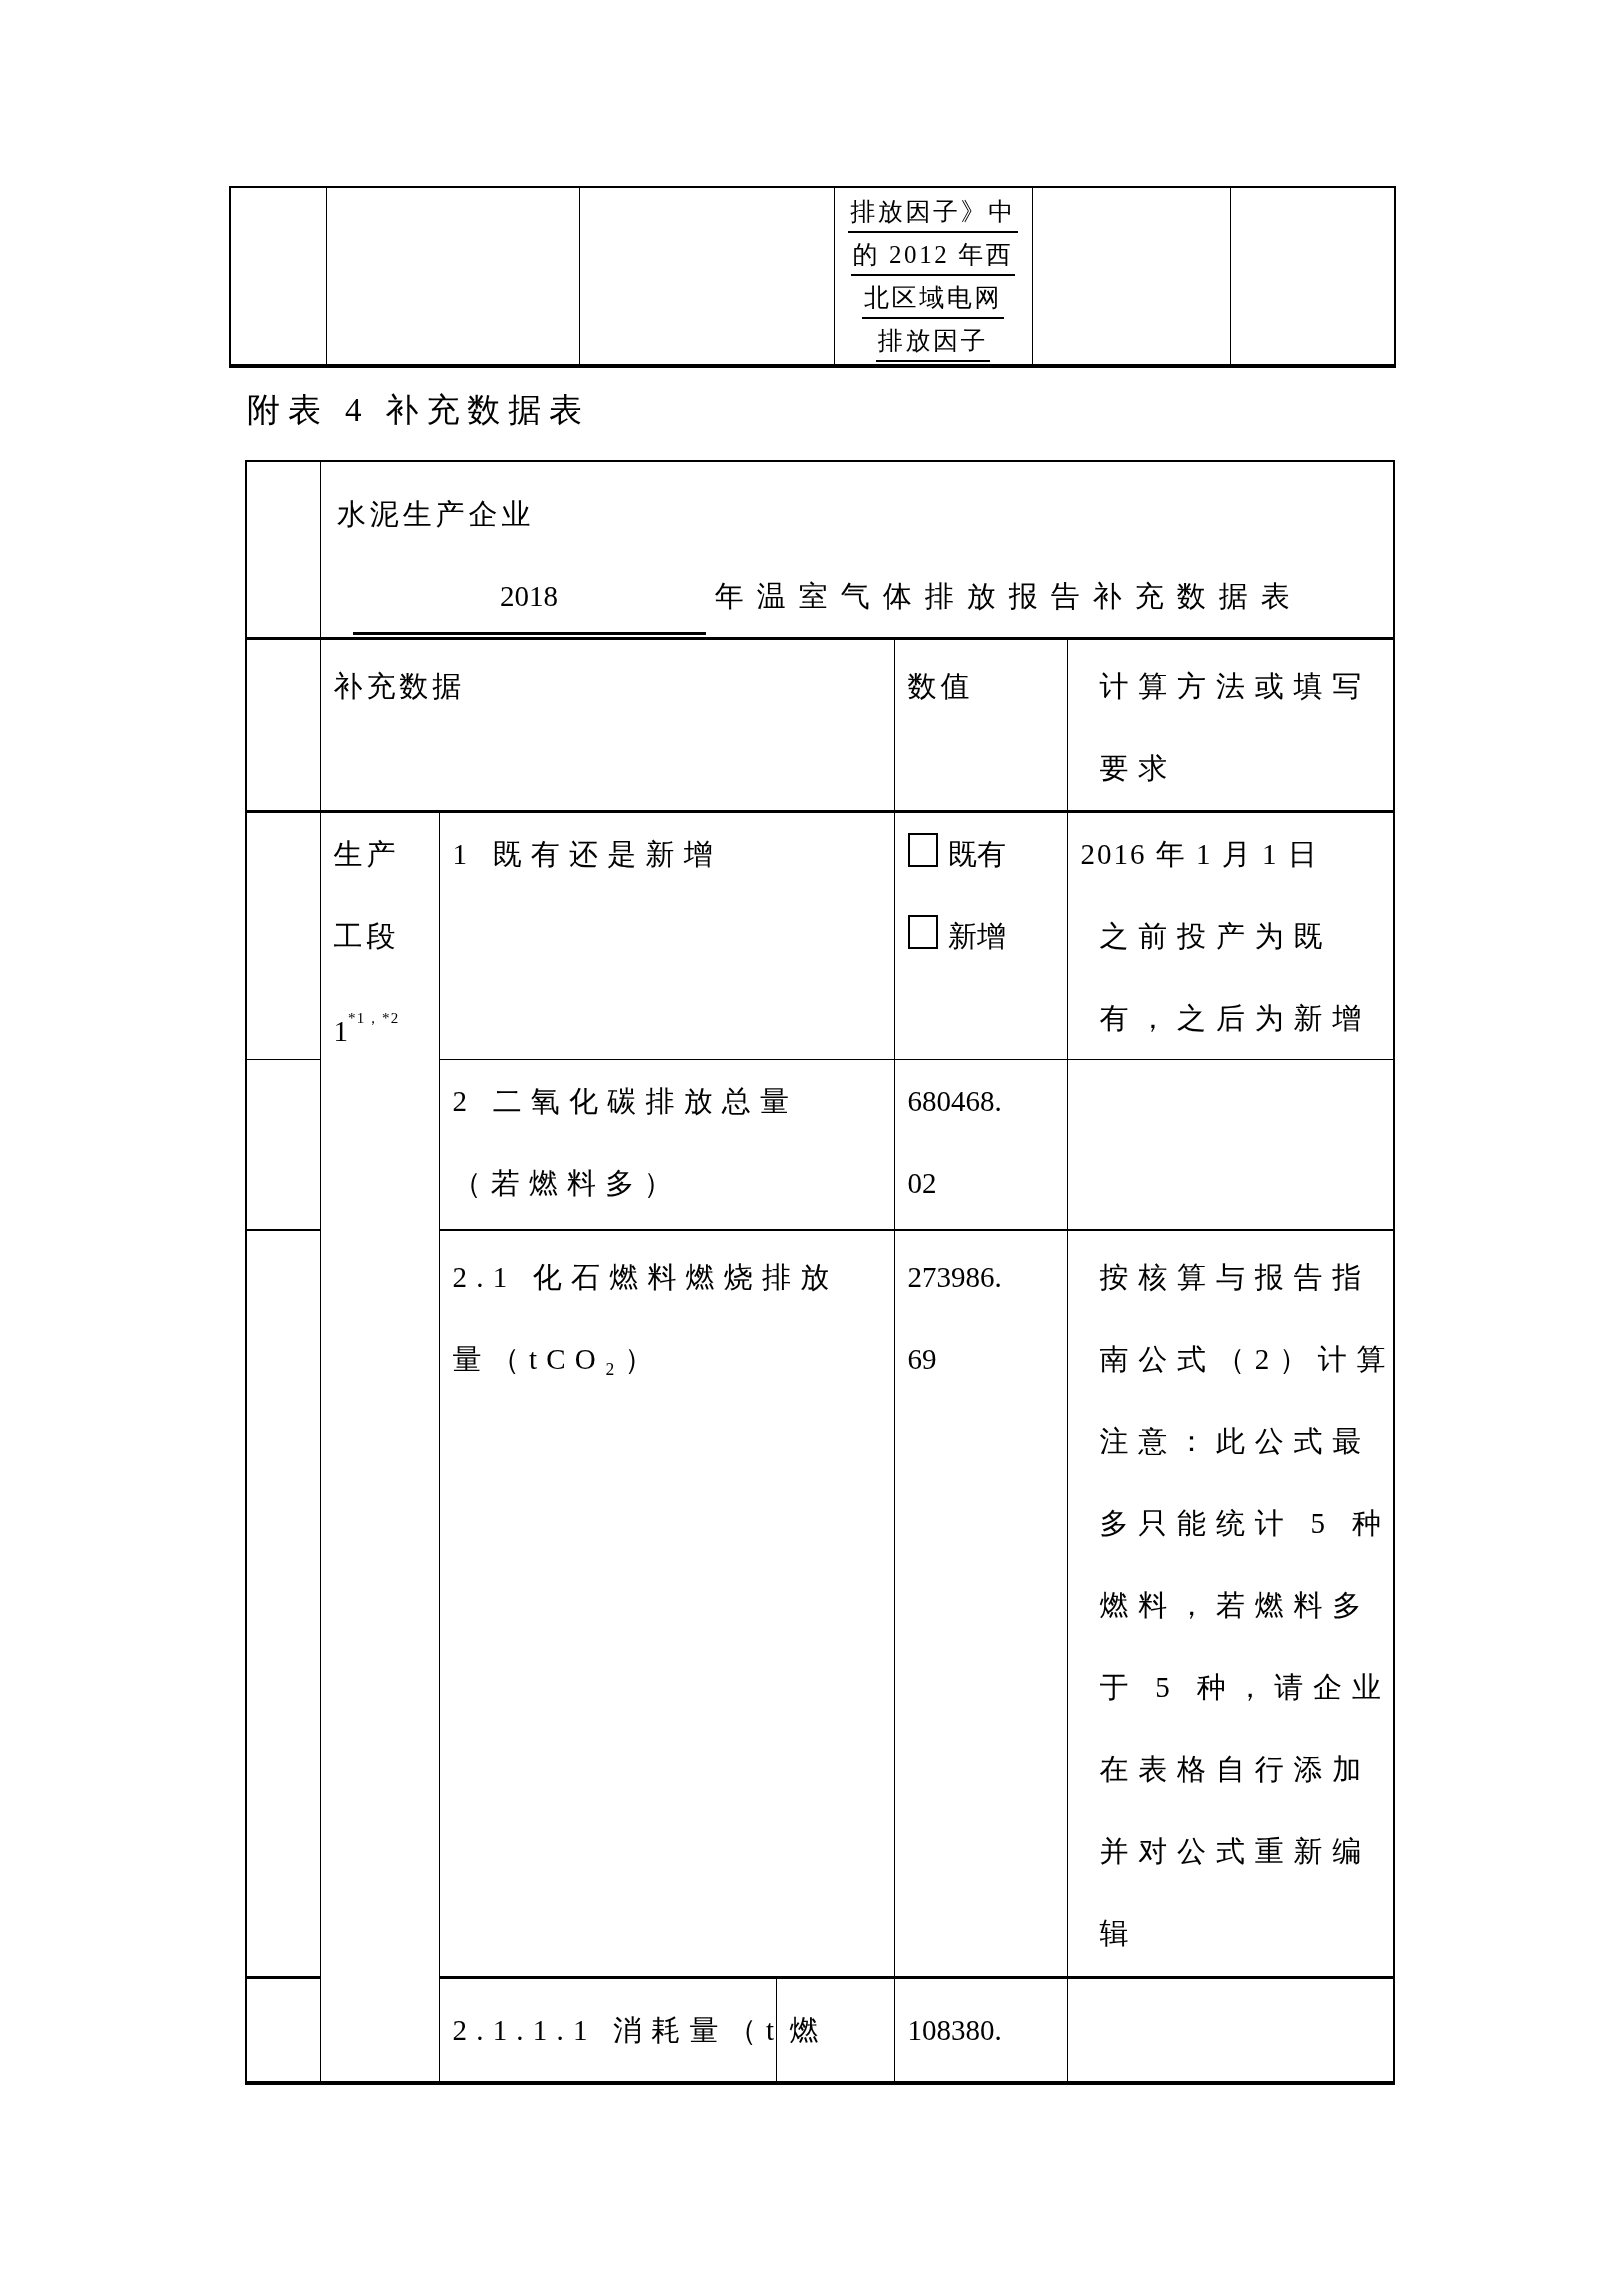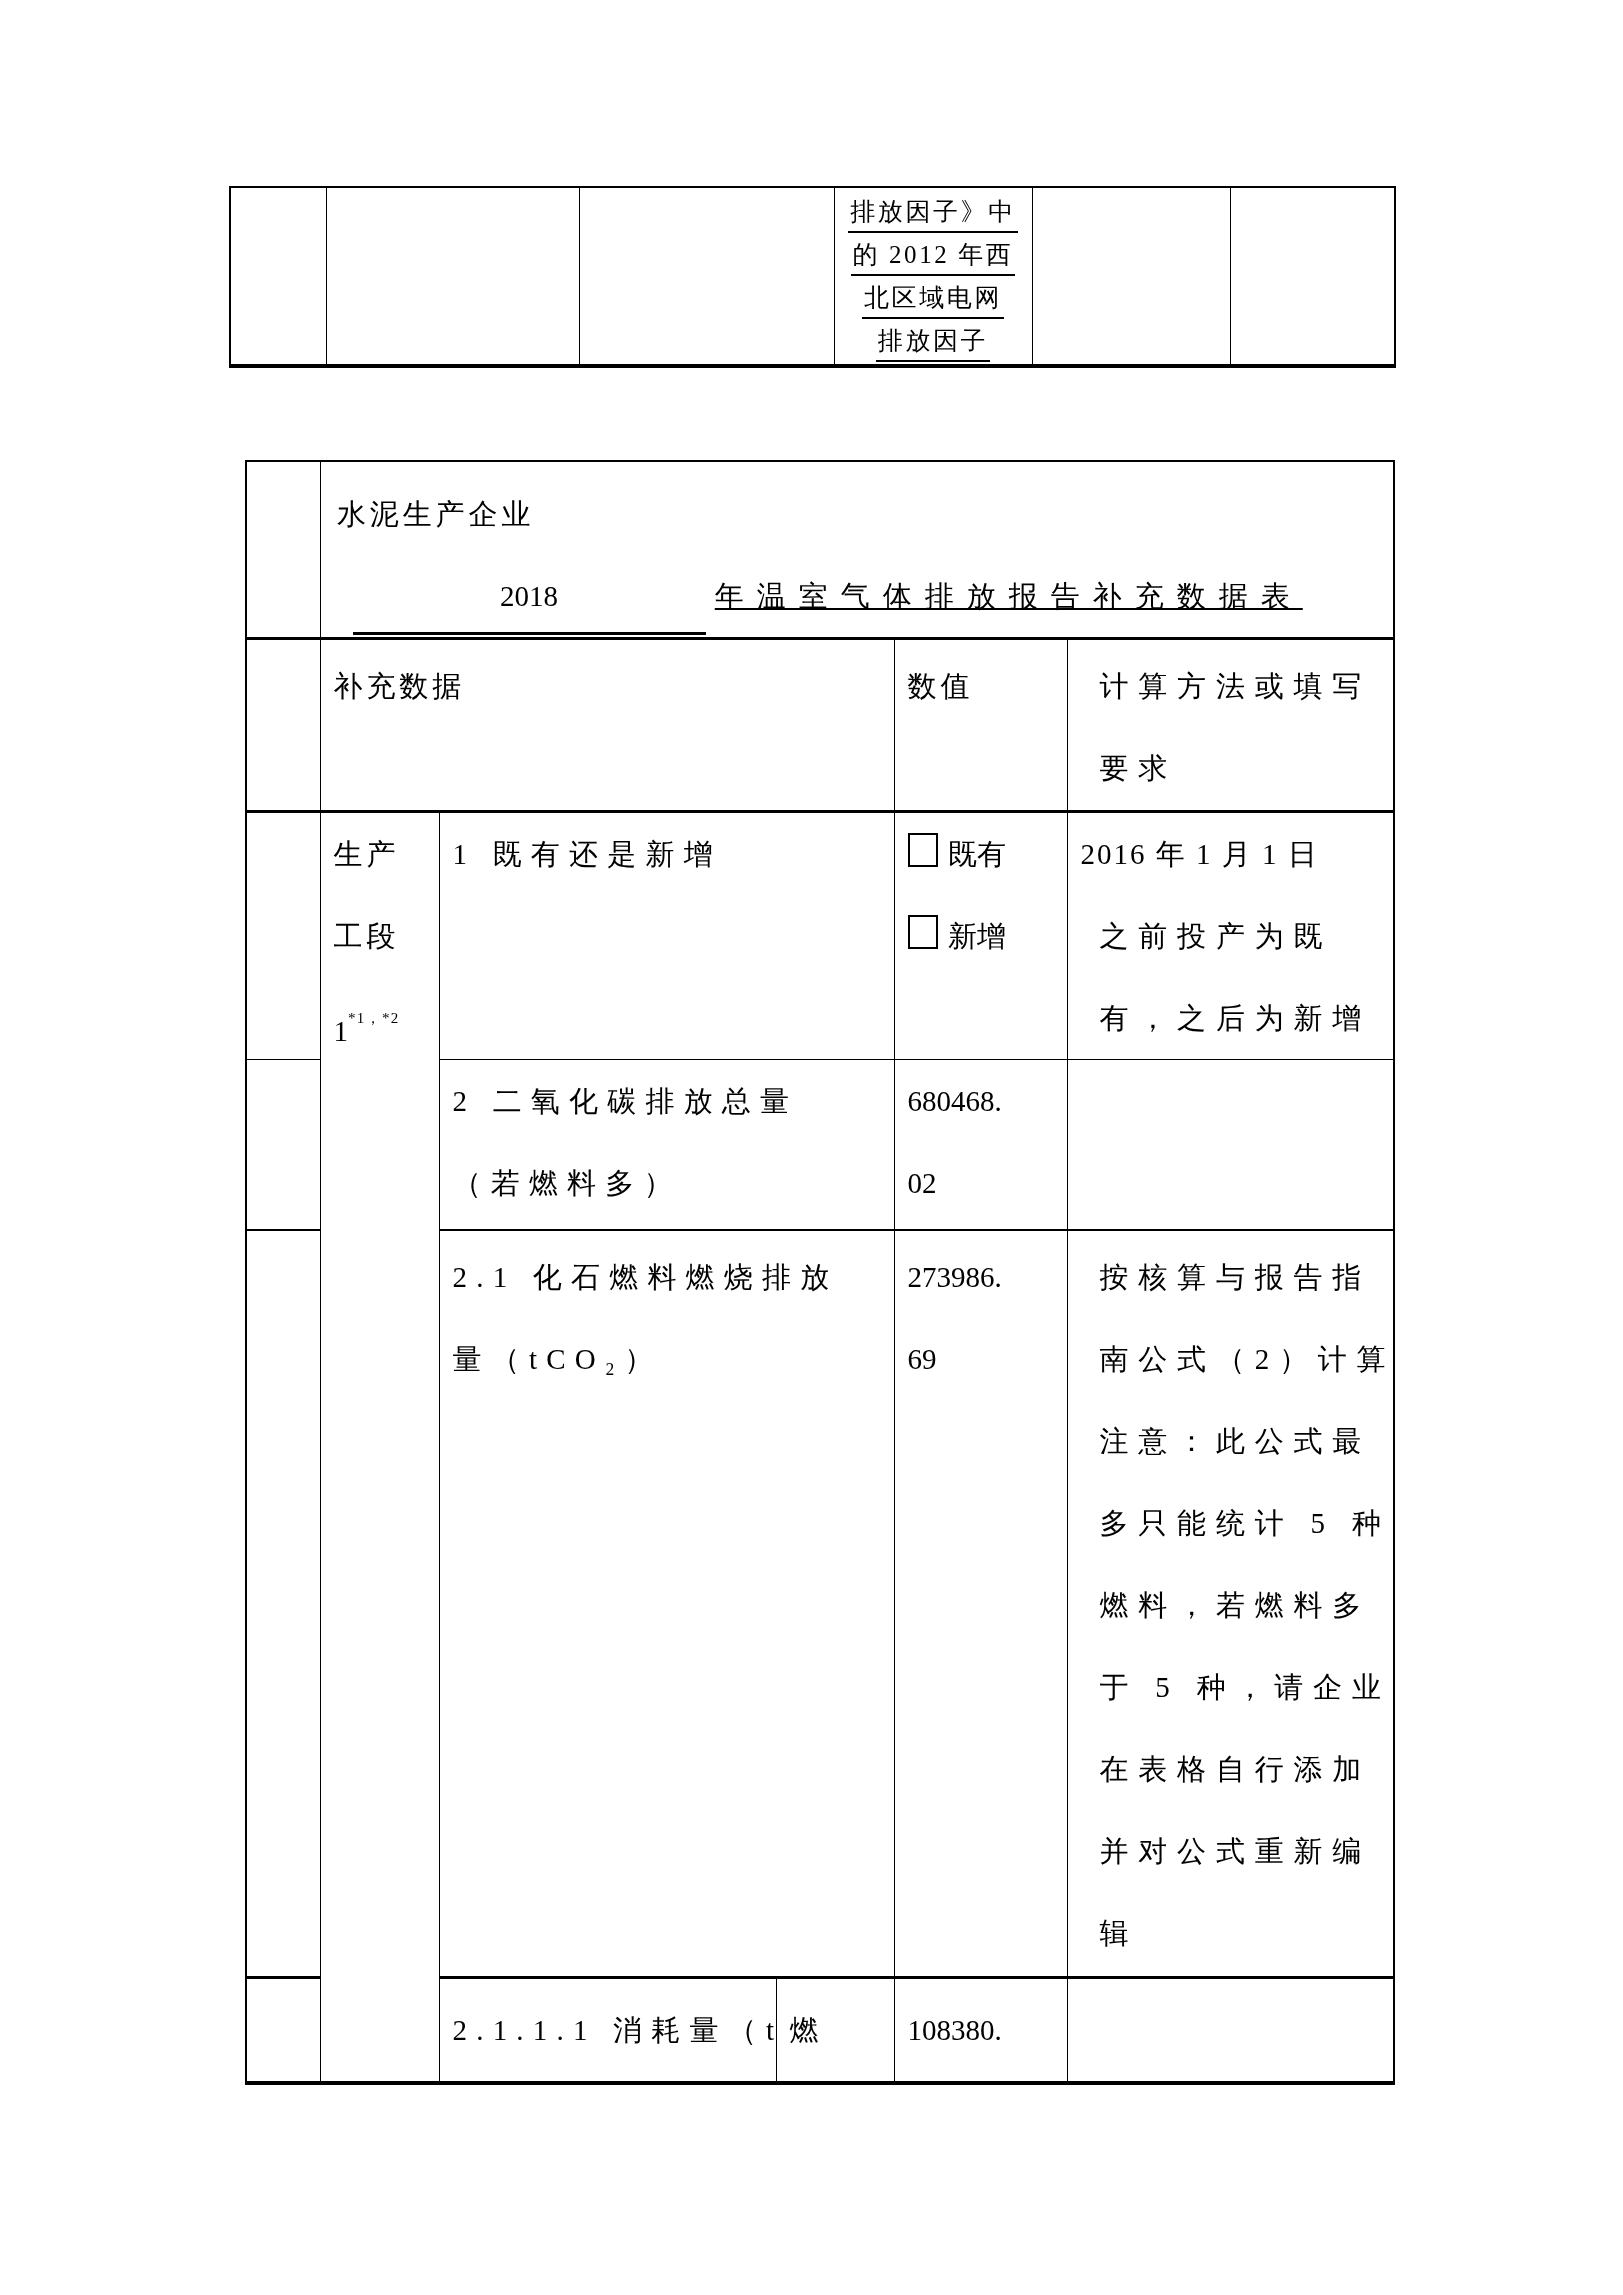--- a/index.html
+++ b/index.html
@@ -43,21 +43,21 @@
   tr.r-total td{border-bottom:2px solid #000;}
   tr.r-fossil td{border-bottom:3.3px solid #000;}
   tr.r-cons td{border-bottom:0;}
   td.stagecell{border-bottom:0 !important;}
 
   .cell-title{padding-top:10.5px !important;padding-left:16.4px !important;}
   .blank-year{
     display:inline-block;width:353px;margin-left:15.7px;
     border-bottom:3.9px solid #000;text-align:center;line-height:72px;
   }
-  .title-suffix{letter-spacing:13px;margin-left:9.2px;text-decoration:underline;}
+  .title-suffix{letter-spacing:13px;margin-left:9.2px;}
 
   .sp-head{letter-spacing:3.9px;}
   .sp-item{letter-spacing:9.2px;}
   .sp-method{letter-spacing:9.8px;margin-left:19px;}
   .sp-date{letter-spacing:2px;}
   .padtop8{padding-top:5.2px !important;}
   .padtop16{padding-top:10.5px !important;}
 
   .line{height:82px;}
   .cbx{
@@ -96,20 +96,21 @@
         <div class="tline"><span class="ul">的 2012 年西</span></div>
         <div class="tline"><span class="ul">北区域电网</span></div>
         <div class="tline"><span class="ul">排放因子</span></div>
       </td>
       <td></td>
       <td></td>
     </tr>
   </tbody>
     </table>
 
+  <div class="attach-heading">附表 4  补充数据表</div>
 
   <table class="supptable">
     <colgroup>
       <col style="width:74px">
         <col style="width:119px">
         <col style="width:337px">
       <col style="width:118px">
         <col style="width:173px">
         <col style="width:327px">
     </colgroup>

